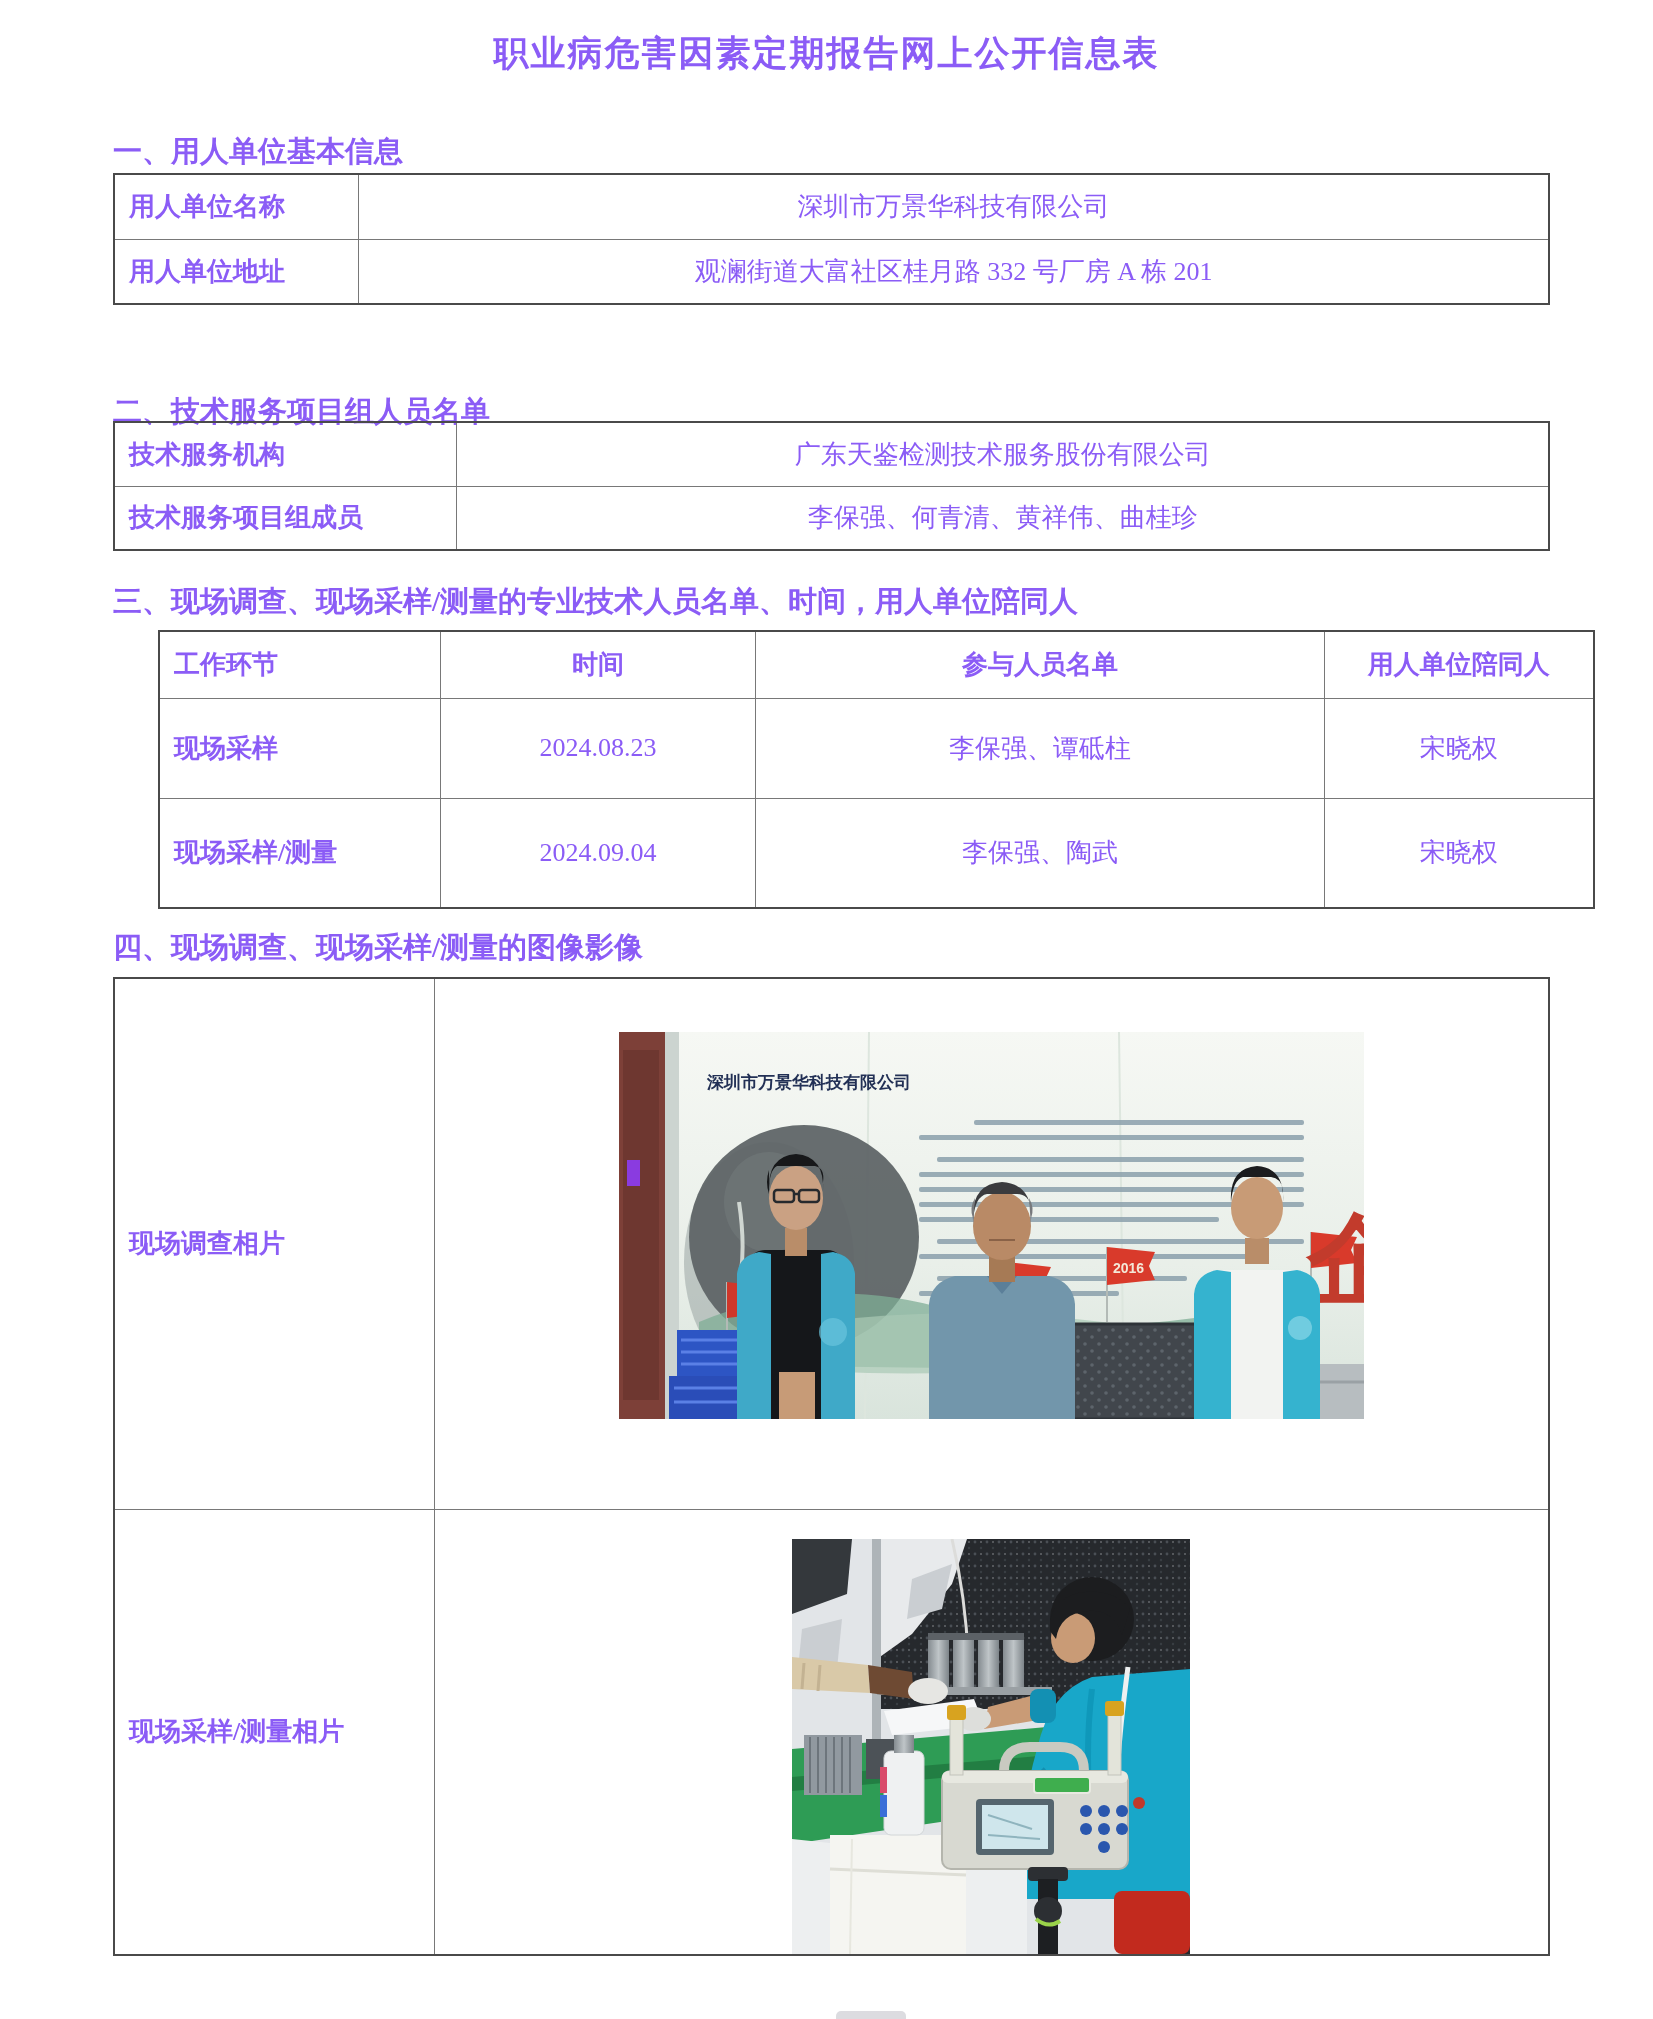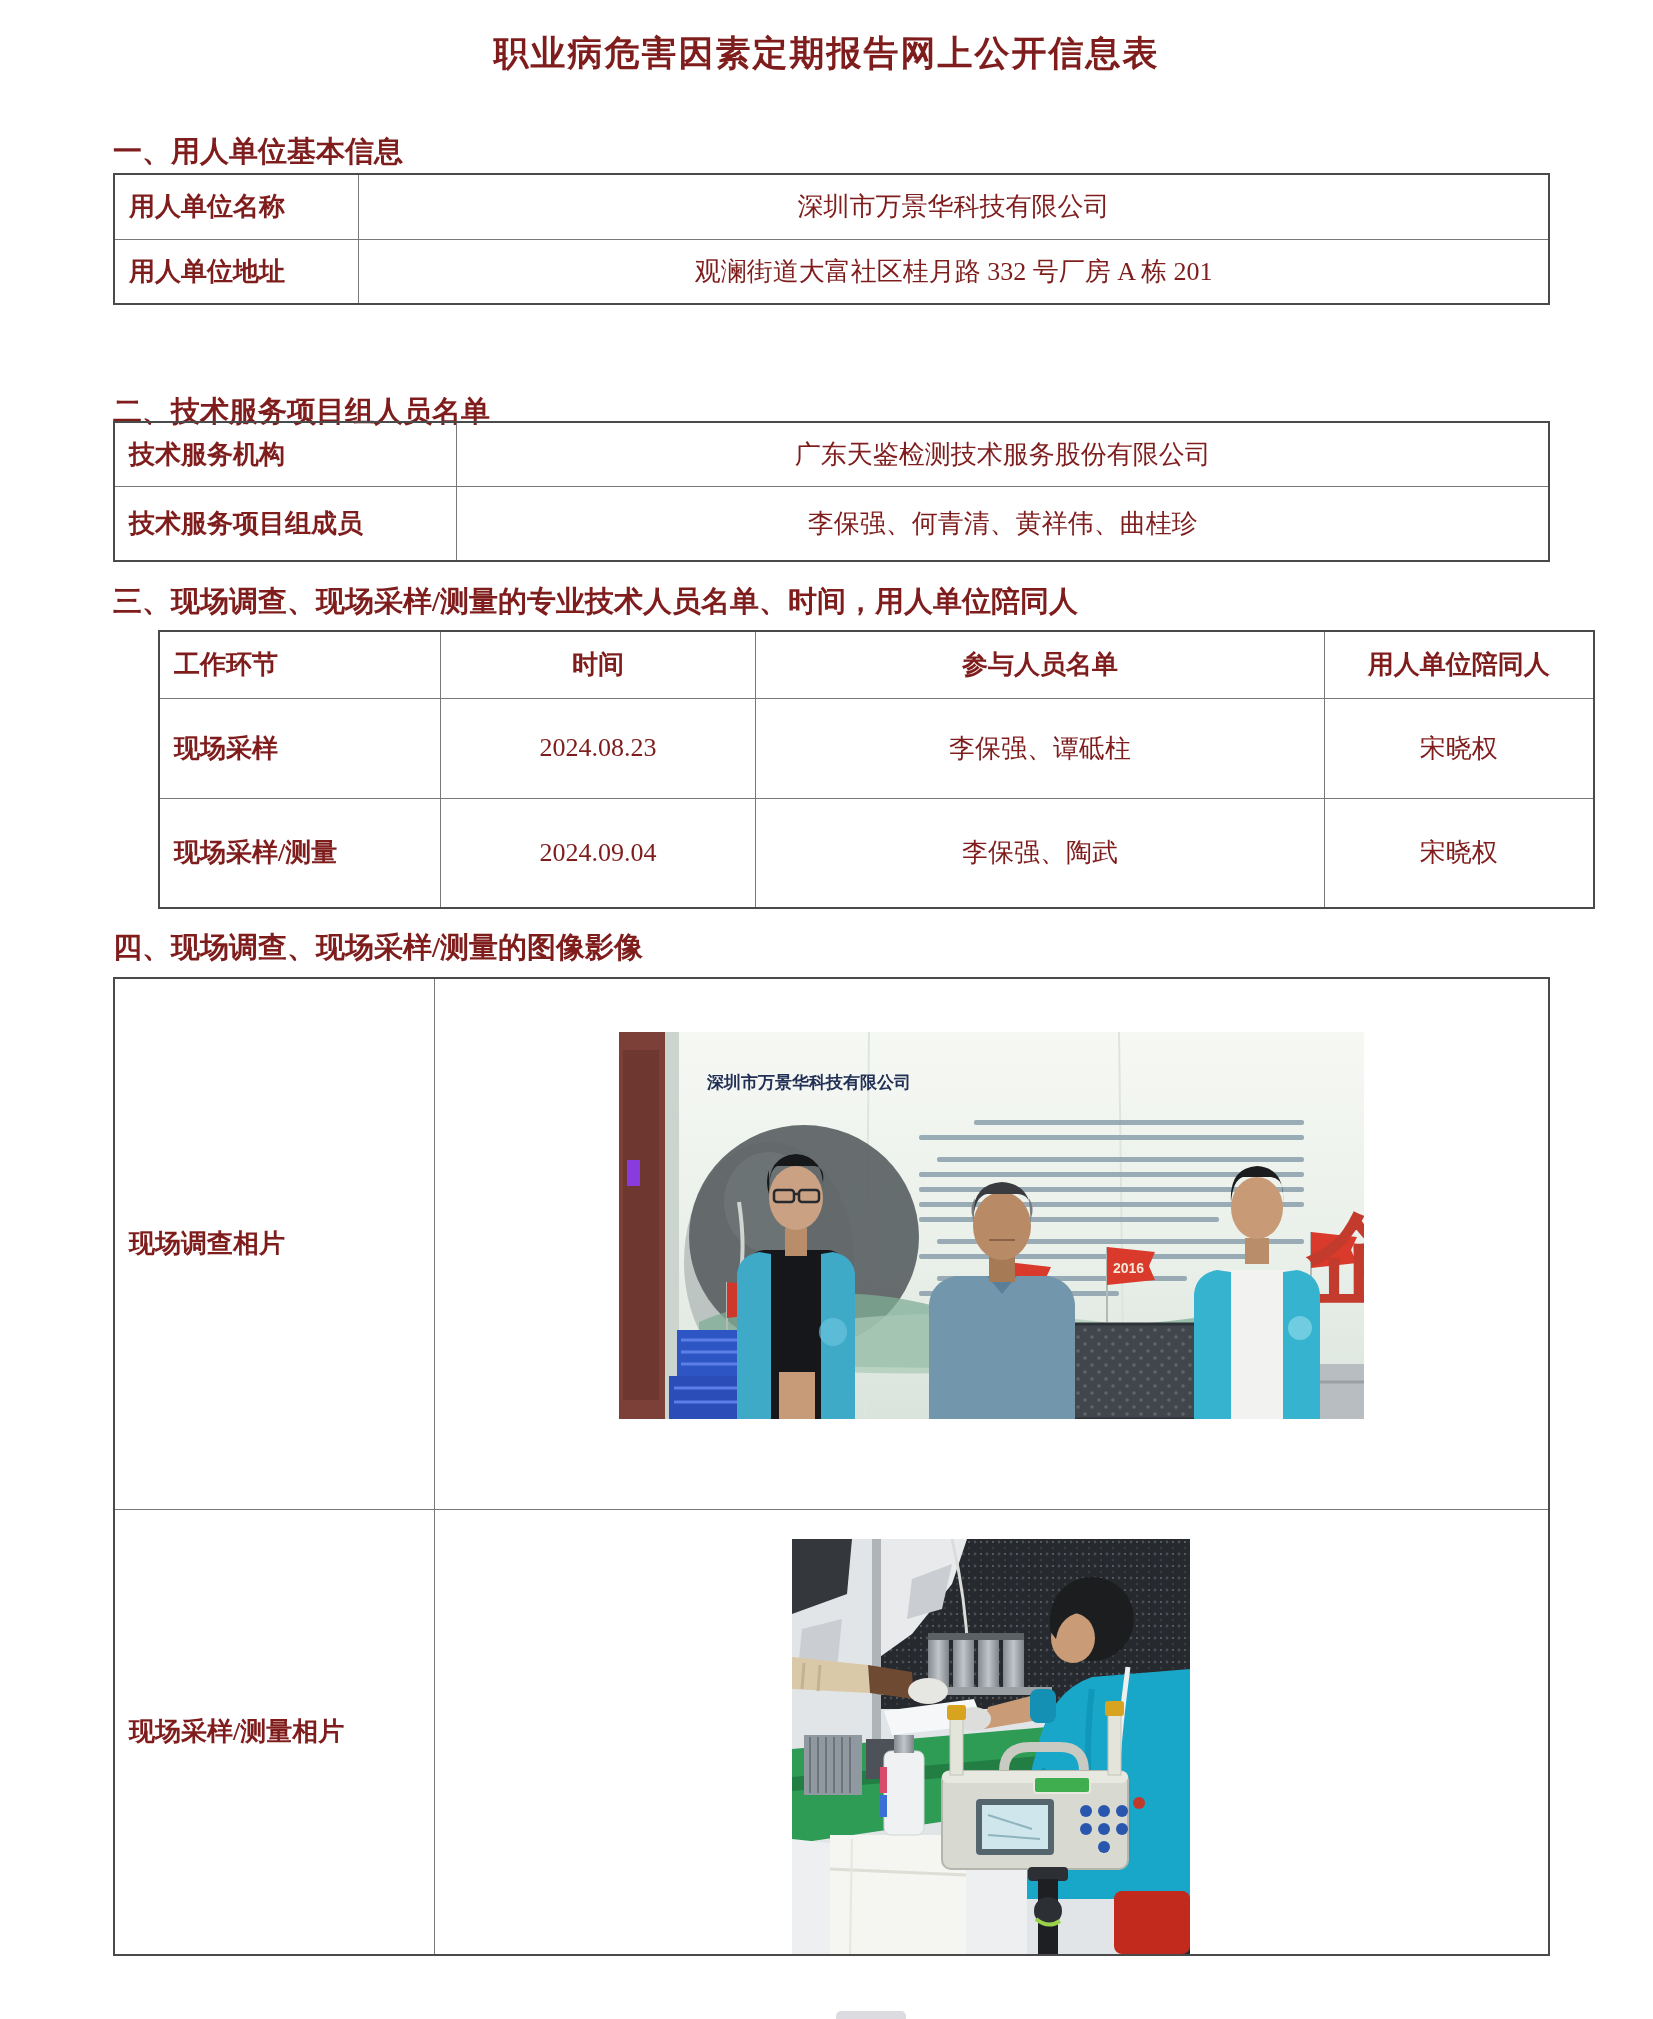--- a/index.html
+++ b/index.html
@@ -3,21 +3,21 @@
 <meta charset="utf-8">
 <style>
   * { margin:0; padding:0; box-sizing:border-box; }
   html,body { background:#9c9c9c; }
   .page {
     position:relative;
     width:1653px; height:2019px;
     margin:0 auto;
     background:#ffffff;
     font-family:"Liberation Serif","DejaVu Serif",serif;
-    color:#7f1d1d;
+    color:#8b5cf6;
     overflow:hidden;
   }
   .doc-title {
     position:absolute; top:30px; left:0; width:100%;
     text-align:center;
     font-size:35px; font-weight:bold; letter-spacing:2px;
   }
   .sec-heading {
     position:absolute; left:113px; width:1437px;
     font-size:29px; font-weight:bold;
@@ -89,21 +89,21 @@
   <table class="doc" id="t2">
     <colgroup>
       <col style="width:23.9%">
         <col style="width:76.1%">
     </colgroup>
     <tbody>
         <tr style="height:64px">
       <td class="lbl">技术服务机构</td>
       <td class="val">广东天鉴检测技术服务股份有限公司</td>
     </tr>
-    <tr style="height:75px">
+    <tr style="height:64px">
       <td class="lbl">技术服务项目组成员</td>
       <td class="val">李保强、何青清、黄祥伟、曲桂珍</td>
     </tr>
   </tbody>
     </table>
 
   <div class="sec-heading" id="h3">三、现场调查、现场采样/测量的专业技术人员名单、时间，用人单位陪同人</div>
 
   <table class="doc" id="t3">
     <colgroup>

